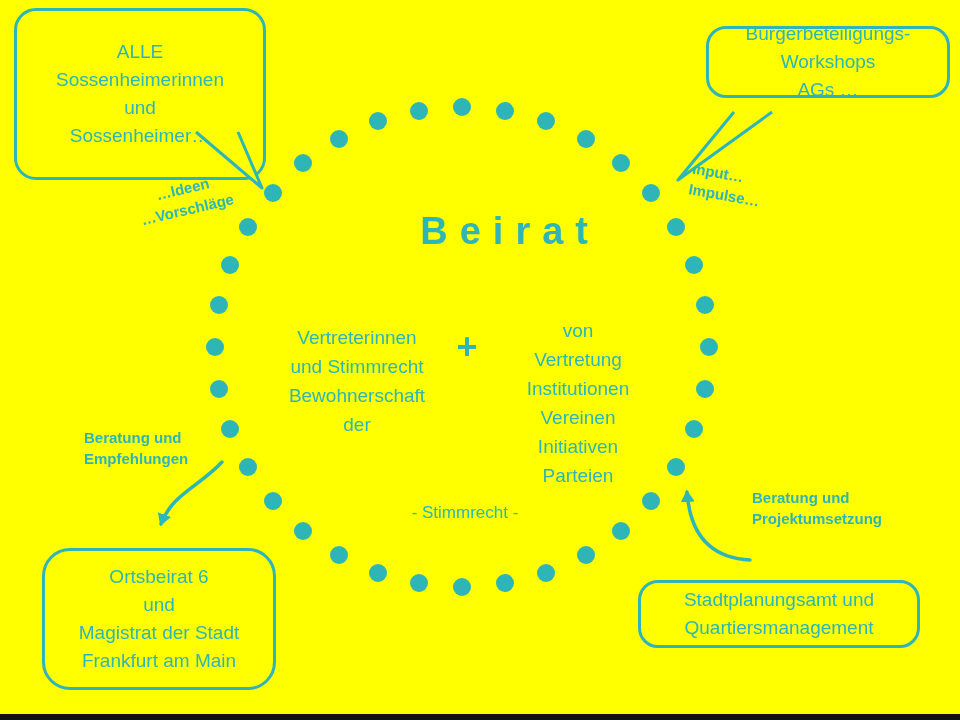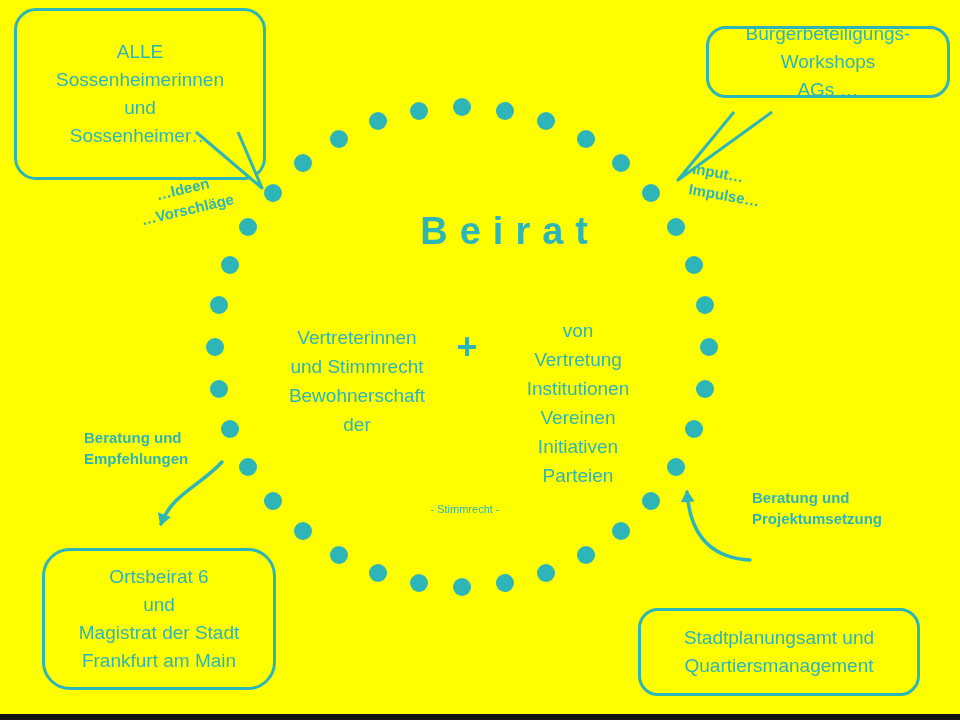--- a/index.html
+++ b/index.html
@@ -31,36 +31,36 @@
     font-size:19px;line-height:29px;text-align:center;
   }
   #col-left{left:262px;top:300px;width:190px;margin-top:23px;}
   #col-right{left:483px;top:316px;width:190px;}
   .plus{
     position:absolute;left:447px;top:326px;width:40px;
     color:var(--accent);font-size:36px;font-weight:bold;text-align:center;
   }
   .note{
     position:absolute;left:365px;top:503px;width:200px;
-    text-align:center;color:var(--accent);font-size:11px;
+    text-align:center;color:var(--accent);font-size:17px;
   }
 
   
   .bubble{
     position:absolute;background:var(--bg);
     border:3px solid var(--accent);
     color:var(--accent);
     display:flex;flex-direction:column;justify-content:center;
     text-align:center;font-size:19px;line-height:28px;
     z-index:1;
   }
   #b-tl{left:14px;top:8px;width:252px;height:172px;border-radius:22px;}
   #b-tr{left:706px;top:26px;width:244px;height:72px;border-radius:20px;}
   #b-bl{left:42px;top:548px;width:234px;height:142px;border-radius:28px;}
-  #b-br{left:638px;top:608px;width:282px;height:88px;border-radius:20px;}
+  #b-br{left:638px;top:580px;width:282px;height:68px;border-radius:20px;}
 
   
   .small-label{
     position:absolute;color:var(--accent);
     font-size:15px;font-weight:bold;line-height:21px;
   }
   #lbl-ideas{left:120px;top:178px;width:130px;text-align:center;transform:rotate(-13deg);}
   #lbl-input{left:690px;top:166px;width:100px;text-align:left;transform:rotate(10deg);}
   #lbl-advice-left{left:84px;top:427px;width:130px;text-align:left;}
   #lbl-advice-right{left:752px;top:487px;width:160px;text-align:left;}

